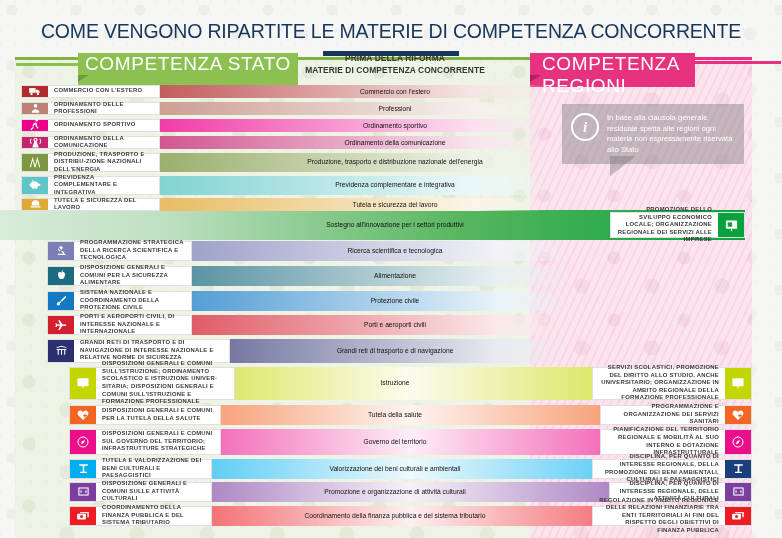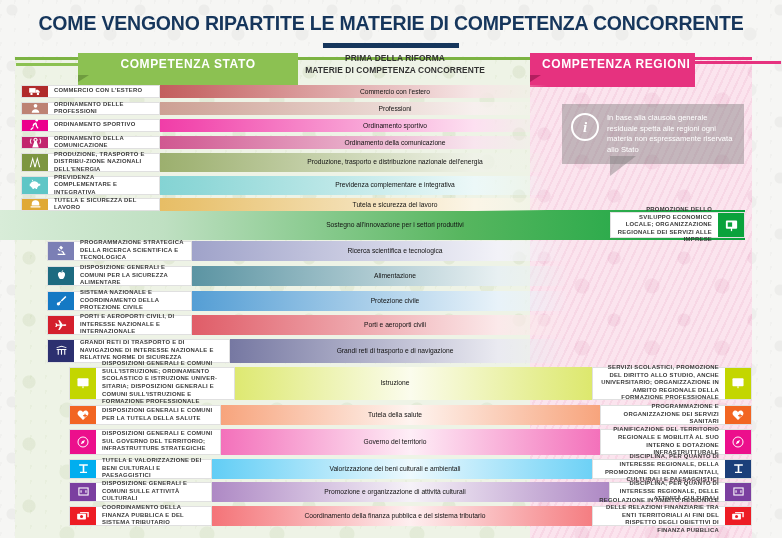--- a/index.html
+++ b/index.html
@@ -37,29 +37,29 @@
       radial-gradient(circle at 14px 12px, rgba(200,90,140,.10) 0 6px, transparent 7px),
       radial-gradient(circle at 52px 40px, rgba(200,90,140,.085) 0 7px, transparent 8px),
       repeating-linear-gradient(115deg, rgba(214,100,150,.10) 0 2px, transparent 2px 7px);
     background-size:70px 62px,70px 62px,auto;
     border-top:3px solid #e6327f;
   }
 
   
   .title-wrap{position:absolute;left:0;top:12px;width:782px;text-align:center;}
   .title{
-    font-size:19.5px;font-weight:bold;color:#16365c;letter-spacing:-.2px;
-    font-family:"Liberation Sans", sans-serif;white-space:nowrap;
+    font-size:19.5px;font-weight:normal;color:#16365c;letter-spacing:-.2px;
+    font-family:"Liberation Sans", sans-serif;white-space:nowrap;margin-top:8px;
   }
   .title-rule{width:136px;height:5px;background:#16365c;margin:8px auto 0;}
 
   
   .banner{
     position:absolute;height:34px;line-height:22px;color:#fff;
-    font-size:12px;font-weight:bold;letter-spacing:.6px;
+    font-size:19px;font-weight:normal;letter-spacing:.6px;
   }
   .banner-state{
     left:78px;top:53px;width:220px;background:#8cc152;text-align:center;
   }
   .banner-state:after{
     content:"";position:absolute;left:0;top:22px;width:0;height:0;
     border-left:11px solid #6f9c3f;border-bottom:7px solid transparent;
   }
   .banner-state:before{
     content:"";position:absolute;left:-62px;top:9.5px;width:62px;height:3px;background:#8cc152;

